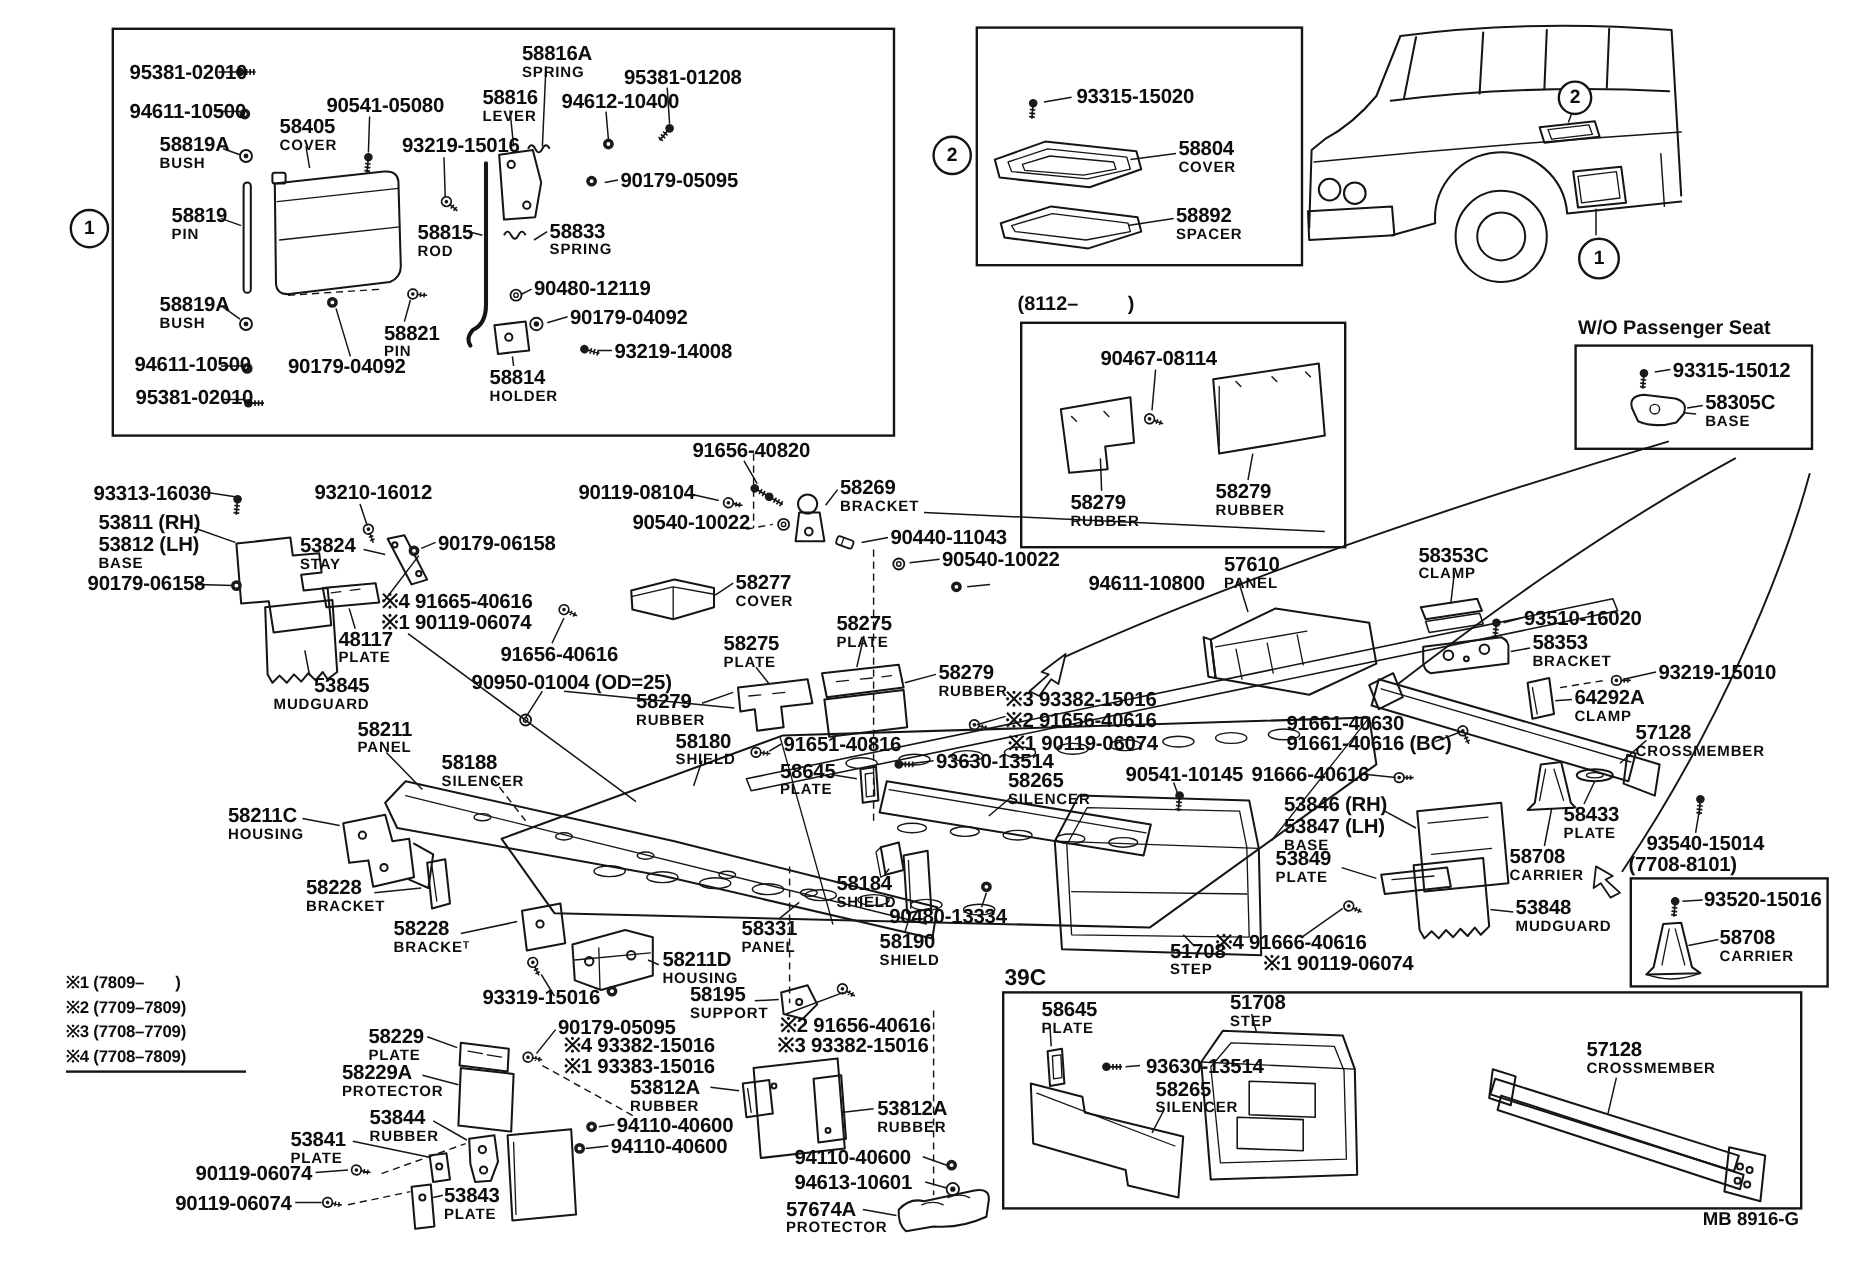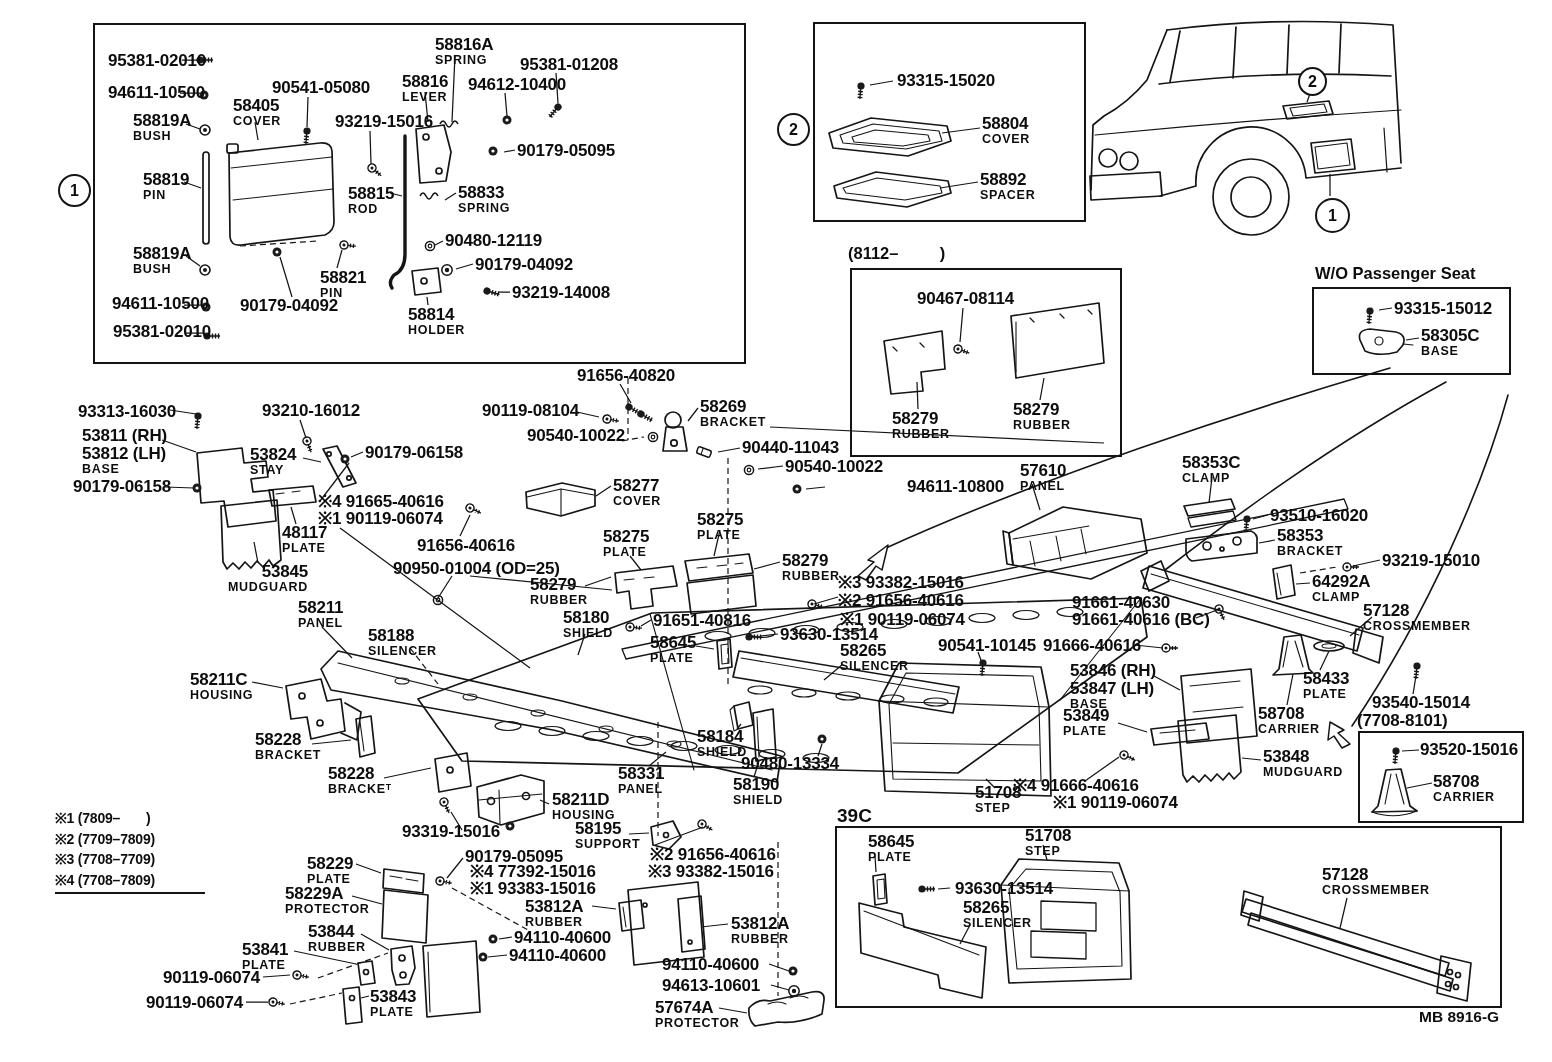--- a/index.html
+++ b/index.html
@@ -488,21 +488,21 @@
       <div class="label" style="left: 552px; top: 791px;"><span>58211D</span><span class="sub">HOUSING</span></div>
       <div class="label" style="left: 402px; top: 823px;"><span>93319-15016</span></div>
       <div class="label" style="left: 575px; top: 820px;"><span>58195</span><span class="sub">SUPPORT</span></div>
       <div class="label" style="left: 618px; top: 765px;"><span>58331</span><span class="sub">PANEL</span></div>
       <div class="label" style="left: 697px; top: 728px;"><span>58184</span><span class="sub">SHIELD</span></div>
       <div class="label" style="left: 733px; top: 776px;"><span>58190</span><span class="sub">SHIELD</span></div>
       <div class="label" style="left: 741px; top: 755px;"><span>90480-13334</span></div>
       <div class="label" style="left: 650px; top: 846px;"><span>※2 91656-40616</span></div>
       <div class="label" style="left: 648px; top: 863px;"><span>※3 93382-15016</span></div>
       <div class="label" style="left: 465px; top: 848px;"><span>90179-05095</span></div>
-      <div class="label" style="left: 470px; top: 863px;"><span>※4 77392-15016</span></div>
+      <div class="label" style="left: 470px; top: 863px;"><span>※4 93382-15016</span></div>
       <div class="label" style="left: 470px; top: 880px;"><span>※1 93383-15016</span></div>
       <div class="label" style="left: 307px; top: 855px;"><span>58229</span><span class="sub">PLATE</span></div>
       <div class="label" style="left: 285px; top: 885px;"><span>58229A</span><span class="sub">PROTECTOR</span></div>
       <div class="label" style="left: 525px; top: 898px;"><span>53812A</span><span class="sub">RUBBER</span></div>
       <div class="label" style="left: 514px; top: 929px;"><span>94110-40600</span></div>
       <div class="label" style="left: 509px; top: 947px;"><span>94110-40600</span></div>
       <div class="label" style="left: 731px; top: 915px;"><span>53812A</span><span class="sub">RUBBER</span></div>
       <div class="label" style="left: 662px; top: 956px;"><span>94110-40600</span></div>
       <div class="label" style="left: 662px; top: 977px;"><span>94613-10601</span></div>
       <div class="label" style="left: 655px; top: 999px;"><span>57674A</span><span class="sub">PROTECTOR</span></div>

